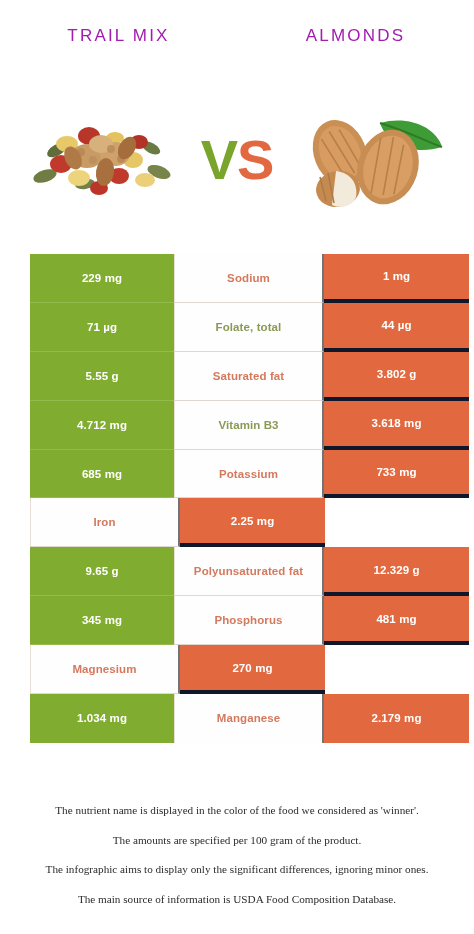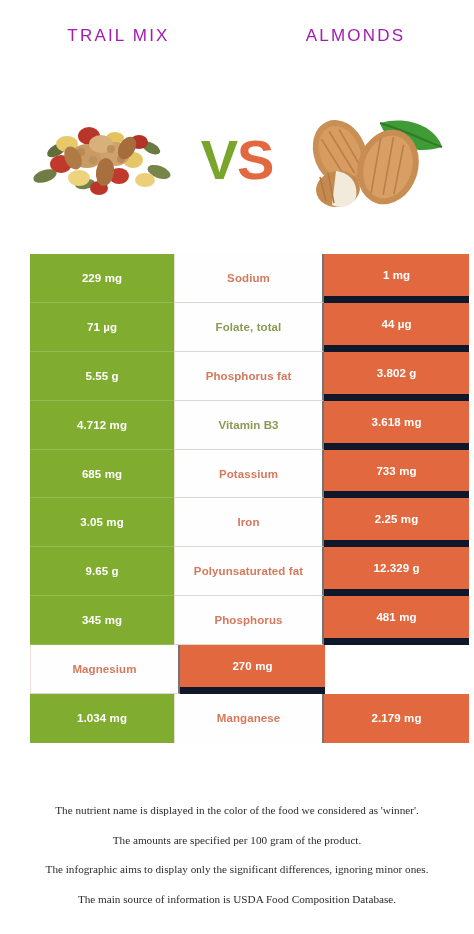--- a/index.html
+++ b/index.html
@@ -111,21 +111,21 @@
     width: 150px;
     background: #fefefe;
     border-bottom: 1px solid #e2d7cf;
     border-left: 1px solid #e8ded6;
     border-right: 2px solid #737373;
   }
   .cell-right {
     width: 145px;
     background: #e2693f;
     color: #ffffff;
-    border-bottom: 7px solid #0f172a;
+    border-bottom: 4px solid #0f172a;
   }
   .row:last-child .cell-left,
   .row:last-child .cell-mid,
   .row:last-child .cell-right {
     border-bottom: none;
   }
   .nutrient {
     font-weight: 700;
     font-size: 11.5px;
   }
@@ -231,40 +231,39 @@
     <div class="row">
       <div class="cell cell-left">71 µg</div>
       <div class="cell cell-mid">
         <span class="nutrient green">Folate, total</span>
       </div>
       <div class="cell cell-right">44 µg</div>
     </div>
     <div class="row">
       <div class="cell cell-left">5.55 g</div>
       <div class="cell cell-mid">
-        <span class="nutrient orange">Phosphorus fat</span>
+        <span class="nutrient orange">Saturated fat</span>
       </div>
       <div class="cell cell-right">3.802 g</div>
     </div>
     <div class="row">
       <div class="cell cell-left">4.712 mg</div>
       <div class="cell cell-mid">
         <span class="nutrient green">Vitamin B3</span>
       </div>
       <div class="cell cell-right">3.618 mg</div>
     </div>
     <div class="row">
       <div class="cell cell-left">685 mg</div>
       <div class="cell cell-mid">
         <span class="nutrient orange">Potassium</span>
       </div>
       <div class="cell cell-right">733 mg</div>
     </div>
     <div class="row">
-      <div class="cell cell-left">3.05 mg</div>
       <div class="cell cell-mid">
         <span class="nutrient orange">Iron</span>
       </div>
       <div class="cell cell-right">2.25 mg</div>
     </div>
     <div class="row">
       <div class="cell cell-left">9.65 g</div>
       <div class="cell cell-mid">
         <span class="nutrient orange">Polyunsaturated fat</span>
       </div>

